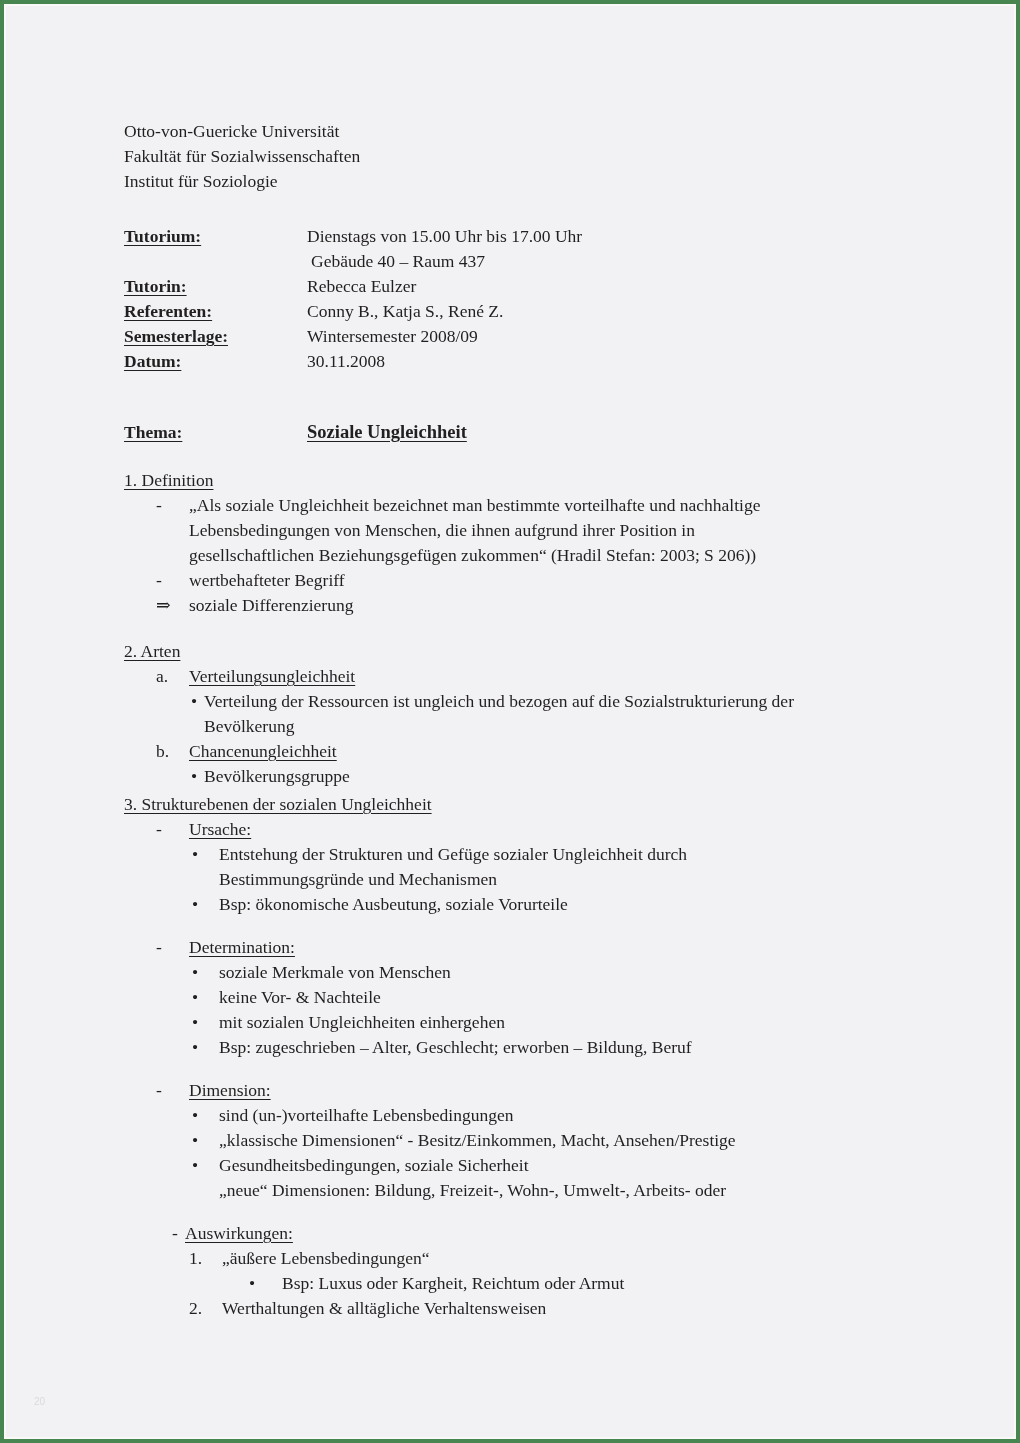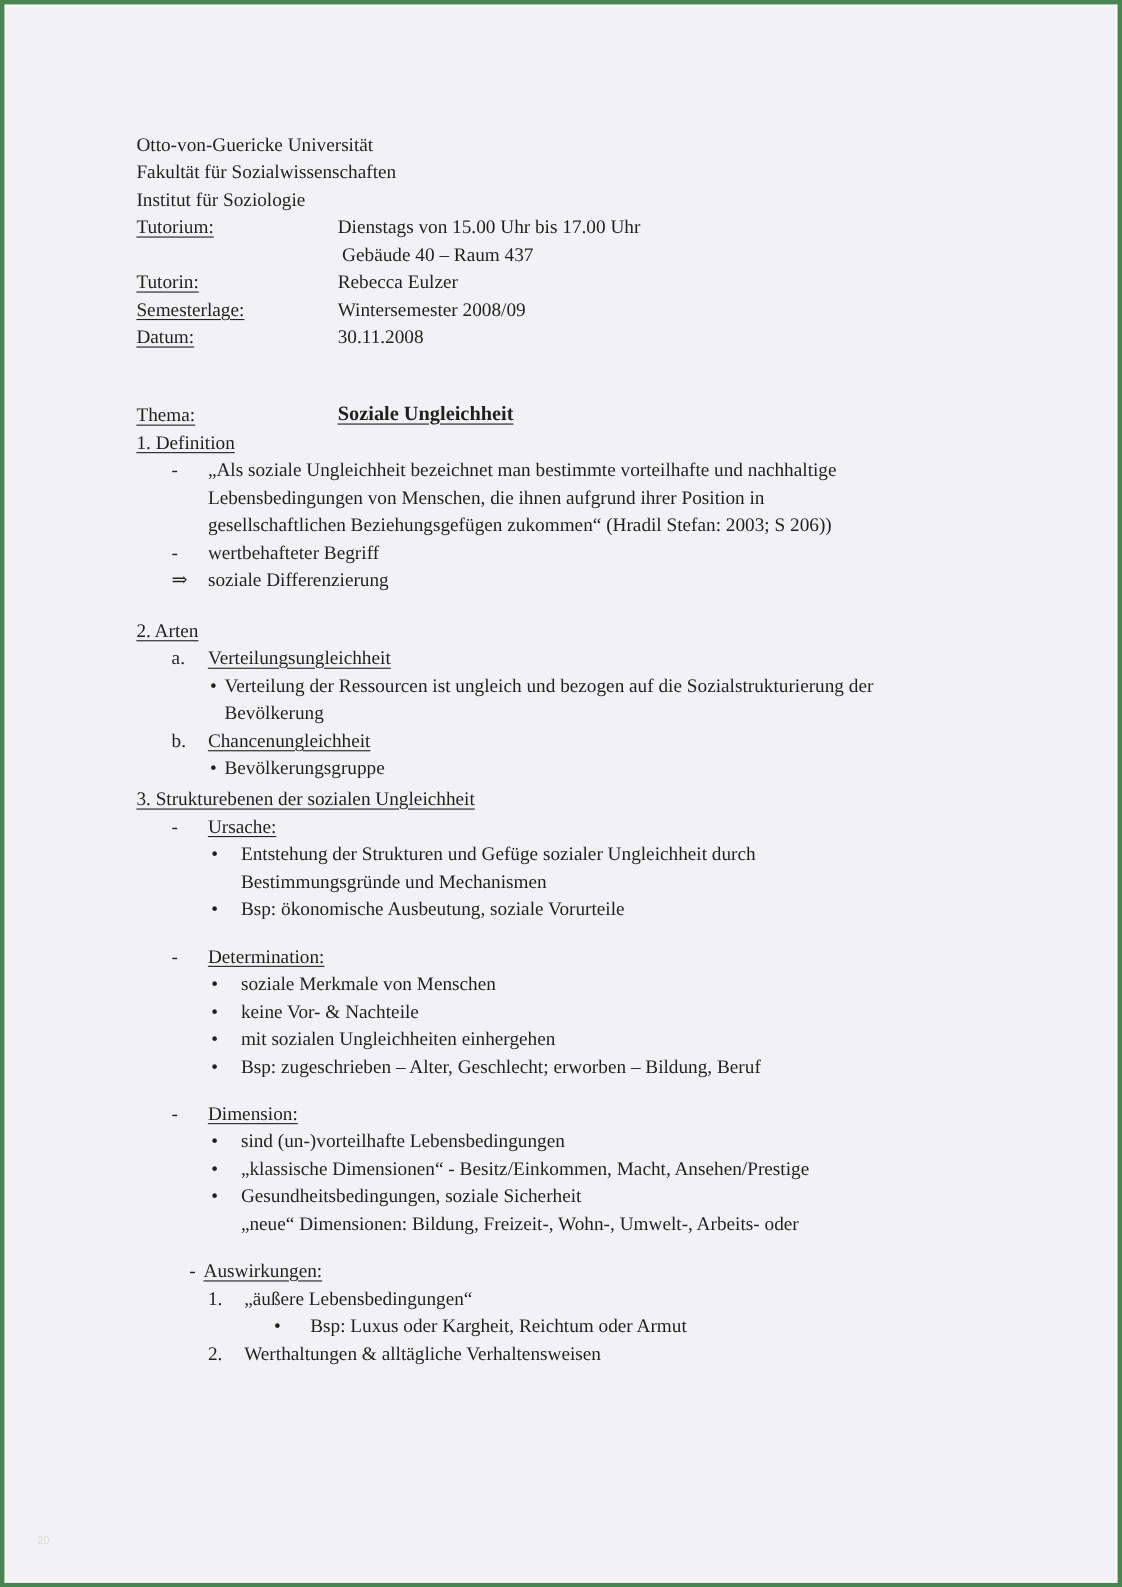--- a/index.html
+++ b/index.html
@@ -8,26 +8,26 @@
     border:4px solid #478551;
     box-shadow: inset 0 0 0 2px #f9f9f7;
     background:#f2f1f3;
     font-family:"Liberation Serif","DejaVu Serif",serif;
     font-size:17.5px;line-height:25px;color:#211f20;
     overflow:hidden;
   }
   .content{padding:115px 60px 0 120px;}
   .u{text-decoration:underline;text-underline-offset:3px;}
   .hdr div{white-space:nowrap;}
-  .hdr{}
+  .hdr{margin-bottom:30px;}
   .meta{margin-bottom:46px;}
   .mrow{display:flex;}
-  .mlabel{flex:0 0 183px;}
+  .mlabel{flex:0 0 183px;font-weight:bold;}
   .ind4{padding-left:4px;}
-  .thema{display:flex;}
+  .thema{display:flex;margin-bottom:23px;}
   .thema .title{font-weight:bold;font-size:18.5px;}
   .sec-h{white-space:nowrap;}
   .li{display:flex;}
   .m{flex:0 0 auto;}
   .w33{width:33px;}
   .w27{width:27px;}
   .w13{width:13px;}
   .ml32{margin-left:32px;}
   .ml35{margin-left:35px;}
   .ml48{margin-left:48px;}
@@ -63,20 +63,24 @@
       </div>
       <div class="mrow">
         <div class="mlabel"></div>
         <div class="ind4">Gebäude 40 – Raum 437</div>
       </div>
       <div class="mrow">
         <div class="mlabel"><span class="u">Tutorin:</span></div>
         <div>Rebecca Eulzer</div>
       </div>
       <div class="mrow">
+        <div class="mlabel"><span class="u">Referenten:</span></div>
+        <div>Conny B., Katja S., René Z.</div>
+      </div>
+      <div class="mrow">
         <div class="mlabel"><span class="u">Semesterlage:</span></div>
         <div>Wintersemester 2008/09</div>
       </div>
       <div class="mrow">
         <div class="mlabel"><span class="u">Datum:</span></div>
         <div>30.11.2008</div>
       </div>
     </div>
 
     <div class="thema">

